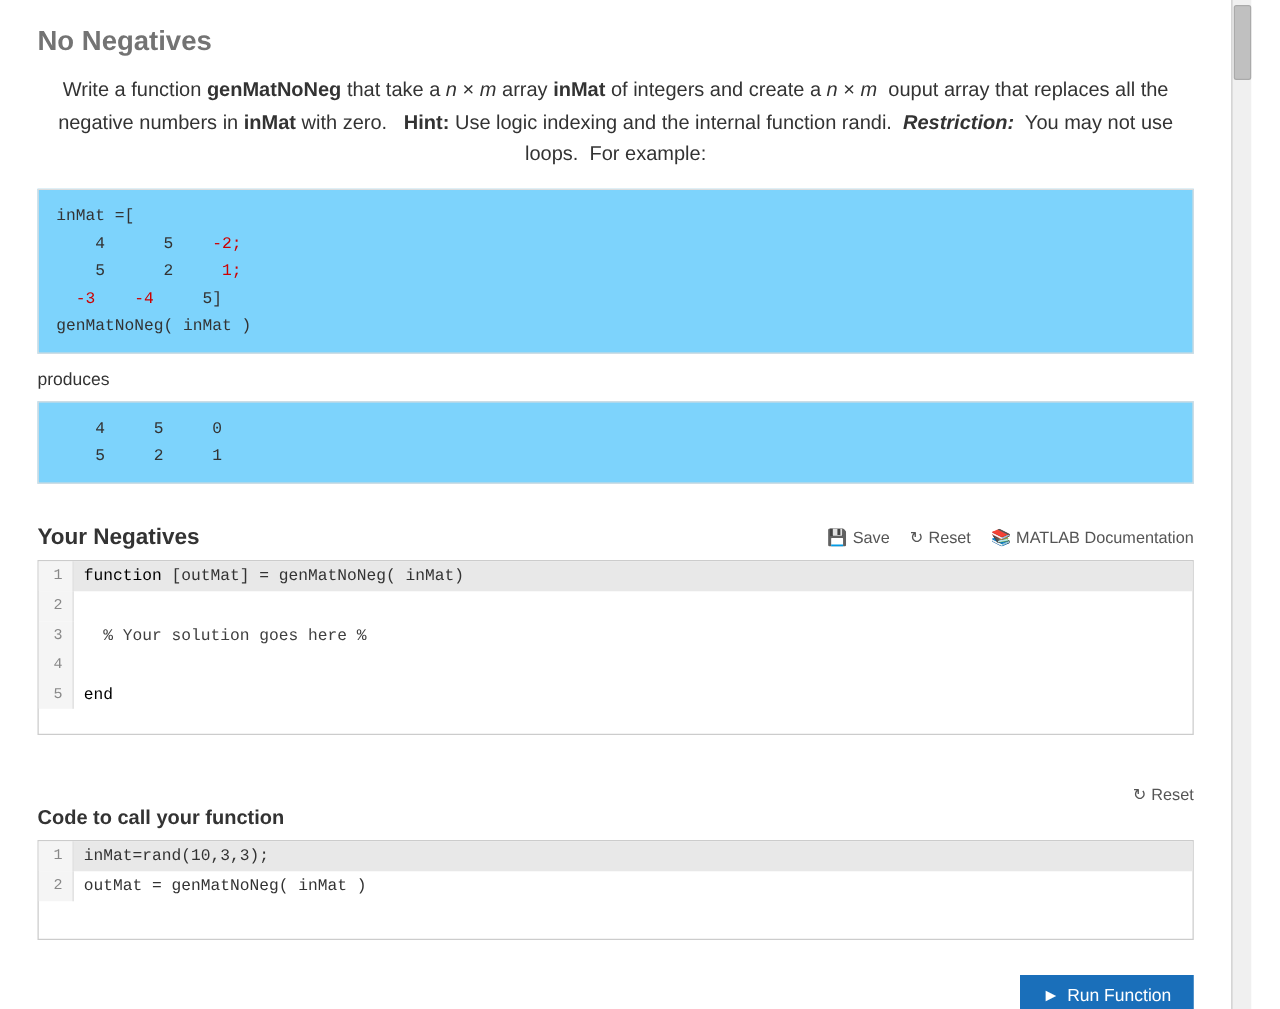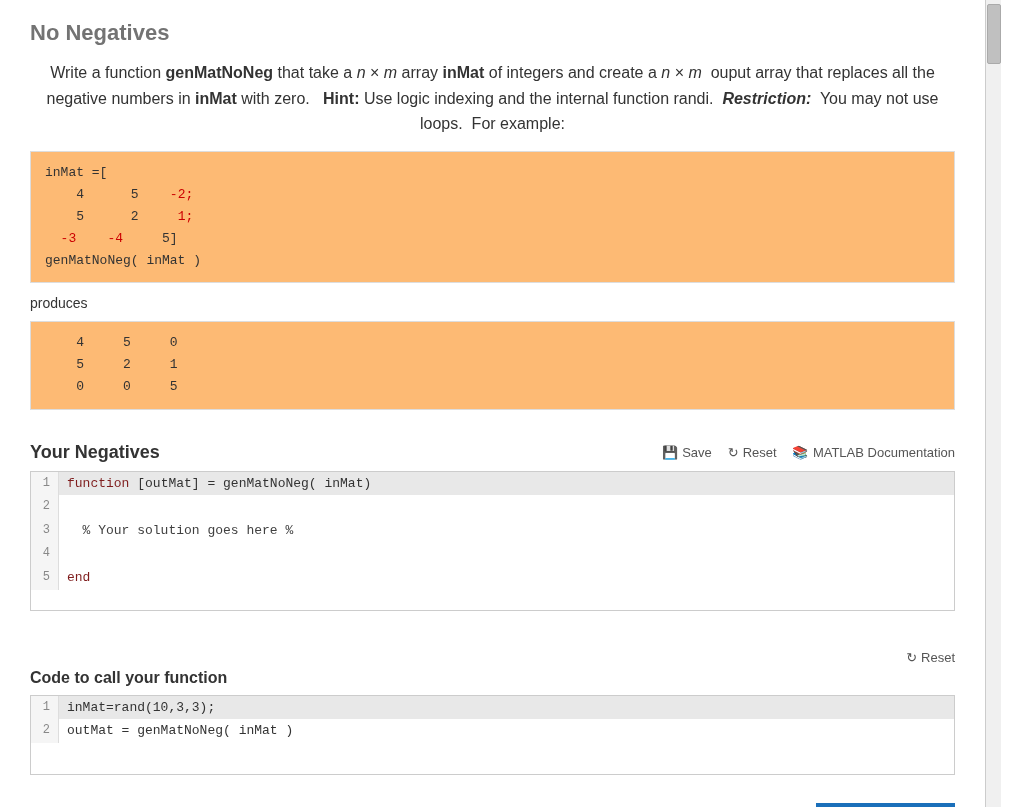--- a/index.html
+++ b/index.html
@@ -47,21 +47,21 @@
     .description {
       line-height: 1.6;
       margin-bottom: 14px;
       font-size: 16px;
       text-align: center;
     }
     .description strong { font-weight: bold; }
     .description em { font-style: italic; }
     .math-italic { font-style: italic; }
     .code-block {
-      background: #fdba74;
+      background: #7dd3fc;
       border: 1px solid #ddd;
       padding: 10px 14px;
       font-family: 'Courier New', monospace;
       font-size: 13px;
       margin-bottom: 12px;
       line-height: 1.7;
       color: #333;
     }
     .code-block .num { color: #c00; }
     .produces-label {
@@ -124,21 +124,21 @@
       border-right: 1px solid #ddd;
       flex-shrink: 0;
       font-size: 12px;
       padding-top: 1px;
       padding-bottom: 1px;
     }
     .line-content {
       padding-left: 8px;
       flex: 1;
     }
-    .kw-blue { color: #7f1d1d; font-weight: normal; }
+    .kw-blue { color: #000000; font-weight: normal; }
     .kw-green { color: #404040; }
     .code-to-call-header {
       display: flex;
       align-items: center;
       margin-bottom: 8px;
     }
     .code-to-call-title {
       font-size: 16px;
       font-weight: bold;
       flex: 1;
@@ -181,21 +181,20 @@
       <div>&nbsp;&nbsp;&nbsp;&nbsp;5&nbsp;&nbsp;&nbsp;&nbsp;&nbsp; 2&nbsp;&nbsp;&nbsp;&nbsp;&nbsp;<span class="num">1;</span></div>
       <div>&nbsp;&nbsp;<span class="num">-3</span>&nbsp;&nbsp;&nbsp;&nbsp;<span class="num">-4</span>&nbsp;&nbsp;&nbsp;&nbsp;&nbsp;5]</div>
       <div>genMatNoNeg( inMat )</div>
     </div>
 
     <p class="produces-label">produces</p>
 
     <div class="code-block">
       <div>&nbsp;&nbsp;&nbsp;&nbsp;4&nbsp;&nbsp;&nbsp;&nbsp;&nbsp;5&nbsp;&nbsp;&nbsp;&nbsp;&nbsp;0</div>
       <div>&nbsp;&nbsp;&nbsp;&nbsp;5&nbsp;&nbsp;&nbsp;&nbsp;&nbsp;2&nbsp;&nbsp;&nbsp;&nbsp;&nbsp;1</div>
-      <div>&nbsp;&nbsp;&nbsp;&nbsp;0&nbsp;&nbsp;&nbsp;&nbsp;&nbsp;0&nbsp;&nbsp;&nbsp;&nbsp;&nbsp;5</div>
     </div>
 
     <div class="section-spacer"></div>
 
     <div class="your-function-header">
       <span class="your-function-title">Your Negatives</span>
       <div class="toolbar-buttons">
         <button class="toolbar-btn">
           <span>💾</span>
           <span>Save</span>

